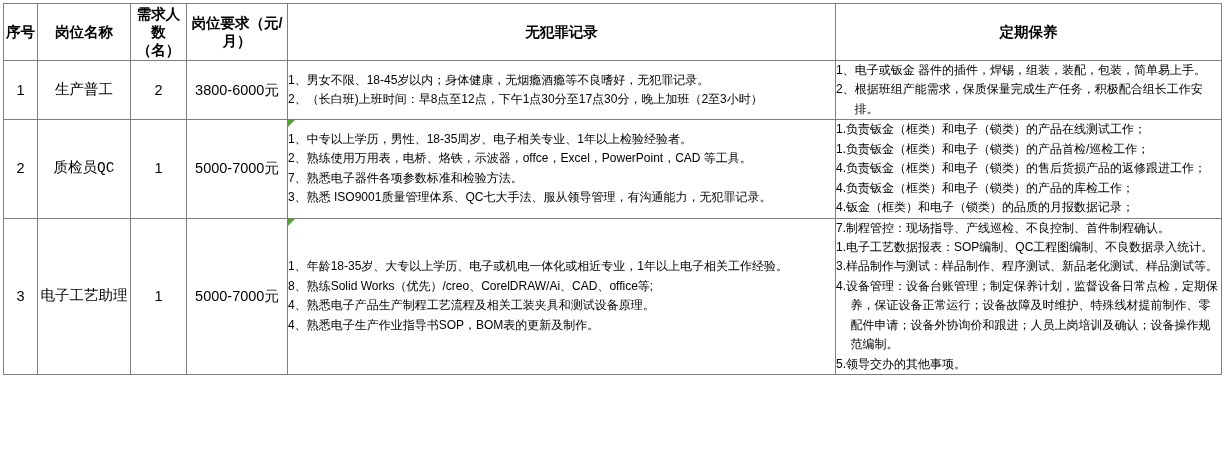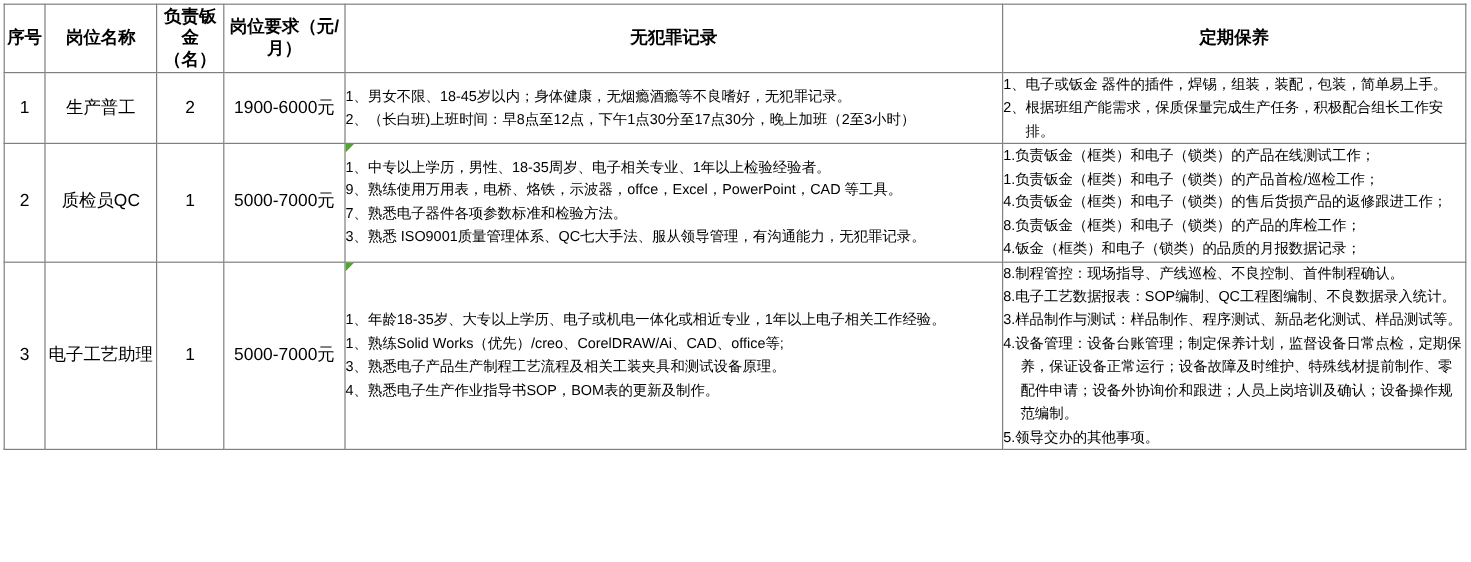--- a/index.html
+++ b/index.html
@@ -42,20 +42,21 @@
     display: block;
     padding: 0 2px;
   }
   td.c-idx, td.c-name, td.c-num, td.c-pay {
     text-align: center;
     font-size: 14.5px;
     line-height: 1.45;
   }
   td.c-name {
     padding: 0 4px;
+    font-family: Liberation Mono, monospace;
   }
   td.c-req, td.c-duty {
     font-size: 12px;
     line-height: 1.62;
     padding: 5px 6px 5px 7px;
     vertical-align: top;
   }
   td.c-req ol, td.c-duty ol,
   td.c-req ul, td.c-duty ul {
     margin: 0;
@@ -100,40 +101,40 @@
     </colgroup>
     <thead>
       <tr>
         <th>
             <span class="hdr">序号</span>
           </th>
         <th>
             <span class="hdr">岗位名称</span>
           </th>
         <th>
-            <span class="hdr">负责钣金（名）</span>
+            <span class="hdr">需求人数（名）</span>
           </th>
         <th>
             <span class="hdr">岗位要求（元/月）</span>
           </th>
         <th>
             <span class="hdr">无犯罪记录</span>
           </th>
         <th>
             <span class="hdr">定期保养</span>
           </th>
       </tr>
     </thead>
     <tbody>
 
       <tr class="row-h1">
         <td class="c-idx">1</td>
         <td class="c-name">生产普工</td>
         <td class="c-num">2</td>
-        <td class="c-pay">1900-6000元</td>
+        <td class="c-pay">3800-6000元</td>
         <td class="c-req">
           <ol>
             <li>1、男女不限、18-45岁以内；身体健康，无烟瘾酒瘾等不良嗜好，无犯罪记录。</li>
             <li>2、（长白班)上班时间：早8点至12点，下午1点30分至17点30分，晚上加班（2至3小时）</li>
           </ol>
         </td>
         <td class="c-duty">
           <ol>
             <li>1、电子或钣金 器件的插件，焊锡，组装，装配，包装，简单易上手。</li>
             <li>2、根据班组产能需求，保质保量完成生产任务，积极配合组长工作安排。</li>
@@ -143,54 +144,54 @@
 
       <tr class="row-h2">
         <td class="c-idx">2</td>
         <td class="c-name">质检员QC</td>
         <td class="c-num">1</td>
         <td class="c-pay">5000-7000元</td>
         <td class="c-req cellwrap">
           <span class="green-tick"></span>
           <ol>
             <li>1、中专以上学历，男性、18-35周岁、电子相关专业、1年以上检验经验者。</li>
-            <li>9、熟练使用万用表，电桥、烙铁，示波器，offce，Excel，PowerPoint，CAD 等工具。</li>
+            <li>2、熟练使用万用表，电桥、烙铁，示波器，offce，Excel，PowerPoint，CAD 等工具。</li>
             <li>7、熟悉电子器件各项参数标准和检验方法。</li>
             <li>3、熟悉 ISO9001质量管理体系、QC七大手法、服从领导管理，有沟通能力，无犯罪记录。</li>
           </ol>
         </td>
         <td class="c-duty">
           <ol>
             <li class="tight">1.负责钣金（框类）和电子（锁类）的产品在线测试工作；</li>
             <li class="tight">1.负责钣金（框类）和电子（锁类）的产品首检/巡检工作；</li>
             <li class="tight">4.负责钣金（框类）和电子（锁类）的售后货损产品的返修跟进工作；</li>
-            <li class="tight">8.负责钣金（框类）和电子（锁类）的产品的库检工作；</li>
+            <li class="tight">4.负责钣金（框类）和电子（锁类）的产品的库检工作；</li>
             <li class="tight">4.钣金（框类）和电子（锁类）的品质的月报数据记录；</li>
           </ol>
         </td>
       </tr>
 
       <tr class="row-h3">
         <td class="c-idx">3</td>
         <td class="c-name">电子工艺助理</td>
         <td class="c-num">1</td>
         <td class="c-pay">5000-7000元</td>
         <td class="c-req cellwrap">
           <span class="green-tick"></span>
           <ol>
             <li>1、年龄18-35岁、大专以上学历、电子或机电一体化或相近专业，1年以上电子相关工作经验。</li>
-            <li>1、熟练Solid Works（优先）/creo、CorelDRAW/Ai、CAD、office等;</li>
-            <li>3、熟悉电子产品生产制程工艺流程及相关工装夹具和测试设备原理。</li>
+            <li>8、熟练Solid Works（优先）/creo、CorelDRAW/Ai、CAD、office等;</li>
+            <li>4、熟悉电子产品生产制程工艺流程及相关工装夹具和测试设备原理。</li>
             <li>4、熟悉电子生产作业指导书SOP，BOM表的更新及制作。</li>
           </ol>
         </td>
         <td class="c-duty">
           <ol>
-            <li class="tight">8.制程管控：现场指导、产线巡检、不良控制、首件制程确认。</li>
-            <li class="tight">8.电子工艺数据报表：SOP编制、QC工程图编制、不良数据录入统计。</li>
+            <li class="tight">7.制程管控：现场指导、产线巡检、不良控制、首件制程确认。</li>
+            <li class="tight">1.电子工艺数据报表：SOP编制、QC工程图编制、不良数据录入统计。</li>
             <li class="tight">3.样品制作与测试：样品制作、程序测试、新品老化测试、样品测试等。</li>
             <li class="tight">4.设备管理：设备台账管理；制定保养计划，监督设备日常点检，定期保养，保证设备正常运行；设备故障及时维护、特殊线材提前制作、零配件申请；设备外协询价和跟进；人员上岗培训及确认；设备操作规范编制。</li>
             <li class="tight">5.领导交办的其他事项。</li>
           </ol>
         </td>
       </tr>
 
     </tbody>
   </table>
 </div>

